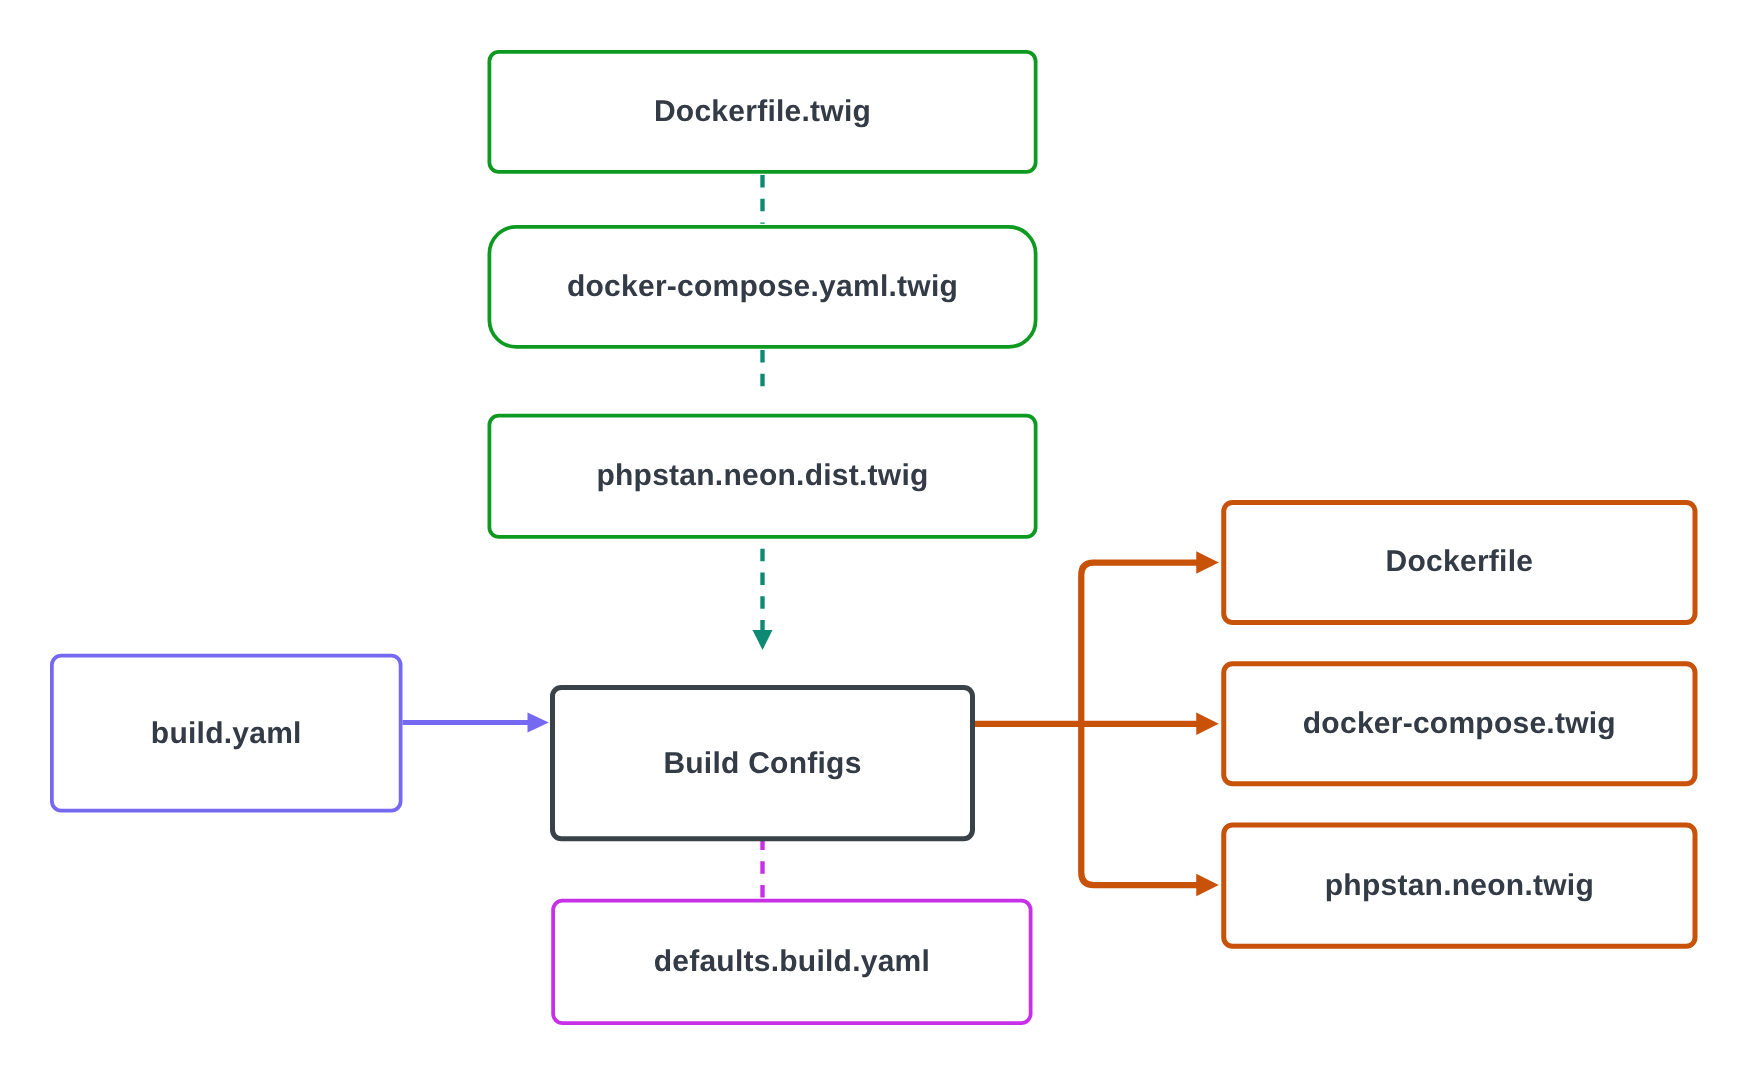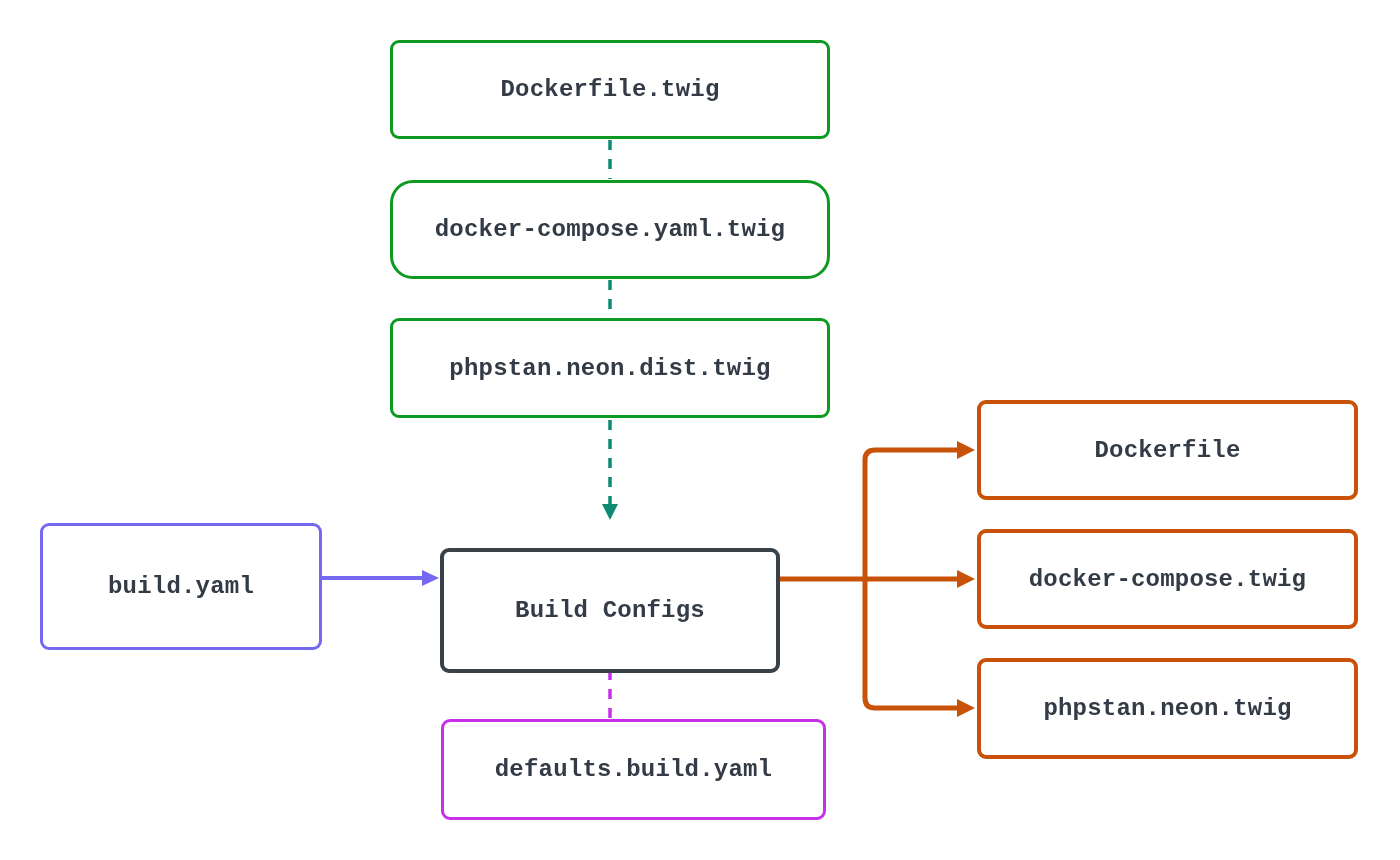--- a/index.html
+++ b/index.html
@@ -12,21 +12,21 @@
     --magenta: #C72FE9;
     --orange: #C75208;
   }
   * { box-sizing: border-box; }
   html, body { margin: 0; padding: 0; background: var(--bg); }
   .canvas {
     position: relative;
     width: 1400px;
     height: 860px;
     background: var(--bg);
-    font-family: Liberation Mono, monospace;
+    font-family: Liberation Sans, sans-serif;
     overflow: hidden;
   }
   .edges {
     position: absolute;
     left: 0; top: 0;
     width: 1400px; height: 860px;
   }
   .node {
     position: absolute;
     background: var(--bg);
@@ -45,21 +45,21 @@
   }
   .b-green   { border-color: var(--green);   border-width: 3px; }
   .b-blue    { border-color: var(--blue);    border-width: 3.5px; }
   .b-magenta { border-color: var(--magenta); border-width: 3.5px; }
   .b-dark    { border-color: var(--dark);    border-width: 4px; }
   .b-orange  { border-color: var(--orange);  border-width: 4px; }
 
   
   #n-green1  { left: 390px; top: 40px;  width: 440px; height: 99px; }
   #n-green2  { left: 390px; top: 180px; width: 440px; height: 99px; border-radius: 23px; }
-  #n-green3  { left: 390px; top: 318px; width: 440px; height: 100px; align-items: center; }
+  #n-green3  { left: 390px; top: 331px; width: 440px; height: 100px; align-items: center; }
   #n-byaml   { left: 40px;  top: 523px; width: 282px; height: 127px; }
   #n-build   { left: 440px; top: 548px; width: 340px; height: 125px; }
   #n-defaults{ left: 441px; top: 719px; width: 385px; height: 101px; }
   #n-orange1 { left: 977px; top: 400px; width: 381px; height: 100px; }
   #n-orange2 { left: 977px; top: 529px; width: 381px; height: 100px; }
   #n-orange3 { left: 977px; top: 658px; width: 381px; height: 101px; }
 
   
   .st-teal    { stroke: var(--teal);    stroke-width: 3.5px; fill: none; }
   .st-magenta { stroke: var(--magenta); stroke-width: 3.5px; fill: none; }

